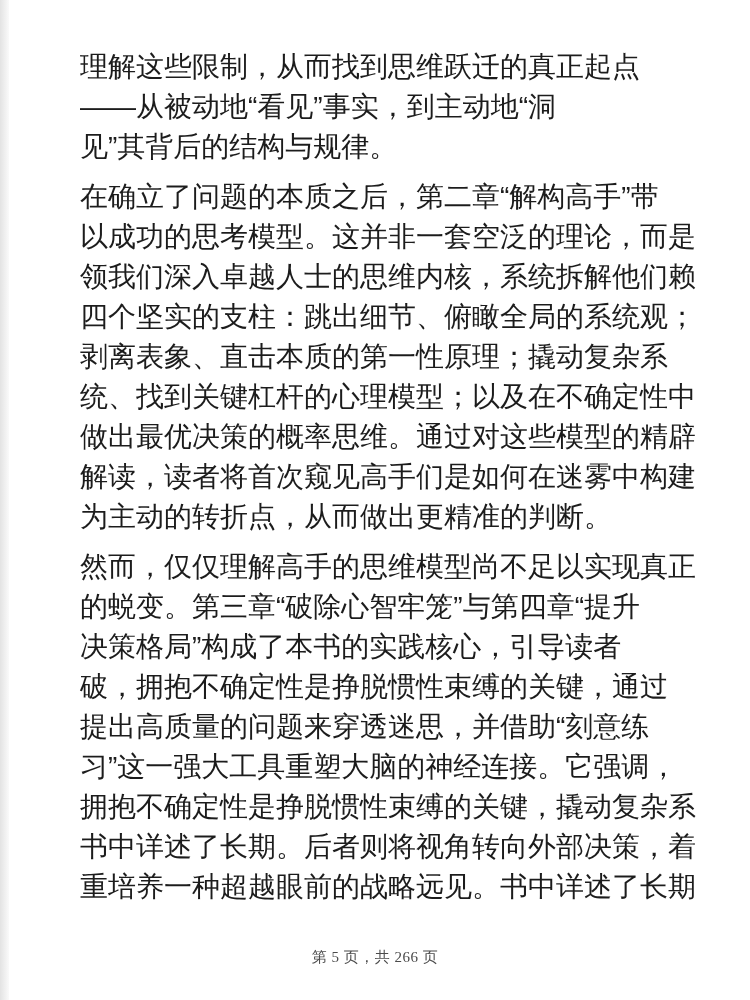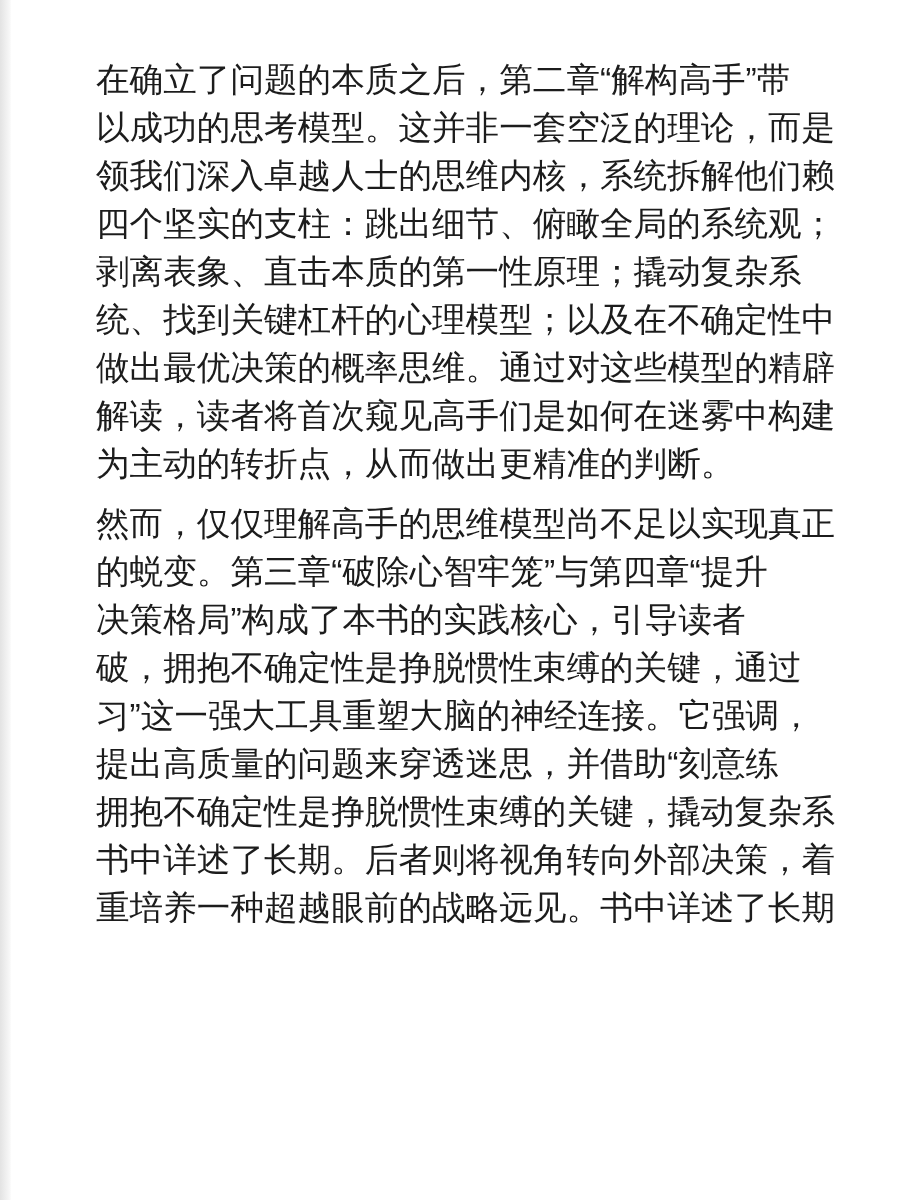--- a/index.html
+++ b/index.html
@@ -54,40 +54,46 @@
   }
 </style>
 </head>
 <body>
 
 <div class="page">
   <div class="page-edge"></div>
 
   <div class="content">
 
+    <div class="paragraph">
+      <div class="text-line">理解这些限制，从而找到思维跃迁的真正起点</div>
+      <div class="text-line">——从被动地“看见”事实，到主动地“洞</div>
+      <div class="text-line">见”其背后的结构与规律。</div>
+    </div>
 
     <div class="paragraph">
       <div class="text-line">在确立了问题的本质之后，第二章“解构高手”带</div>
       <div class="text-line">以成功的思考模型。这并非一套空泛的理论，而是</div>
       <div class="text-line">领我们深入卓越人士的思维内核，系统拆解他们赖</div>
       <div class="text-line">四个坚实的支柱：跳出细节、俯瞰全局的系统观；</div>
       <div class="text-line">剥离表象、直击本质的第一性原理；撬动复杂系</div>
       <div class="text-line">统、找到关键杠杆的心理模型；以及在不确定性中</div>
       <div class="text-line">做出最优决策的概率思维。通过对这些模型的精辟</div>
       <div class="text-line">解读，读者将首次窥见高手们是如何在迷雾中构建</div>
       <div class="text-line">为主动的转折点，从而做出更精准的判断。</div>
     </div>
 
     <div class="paragraph">
       <div class="text-line">然而，仅仅理解高手的思维模型尚不足以实现真正</div>
       <div class="text-line">的蜕变。第三章“破除心智牢笼”与第四章“提升</div>
       <div class="text-line">决策格局”构成了本书的实践核心，引导读者</div>
       <div class="text-line">破，拥抱不确定性是挣脱惯性束缚的关键，通过</div>
+      <div class="text-line">提出高质量的问题来穿透迷思，并借助“刻意练</div>
       <div class="text-line">习”这一强大工具重塑大脑的神经连接。它强调，</div>
-      <div class="text-line">提出高质量的问题来穿透迷思，并借助“刻意练</div>
       <div class="text-line">拥抱不确定性是挣脱惯性束缚的关键，撬动复杂系</div>
       <div class="text-line">书中详述了长期。后者则将视角转向外部决策，着</div>
       <div class="text-line">重培养一种超越眼前的战略远见。书中详述了长期</div>
     </div>
 
   </div>
 
+  <div class="footer">第 5 页，共 266 页</div>
 </div>
 
 </body></html>

